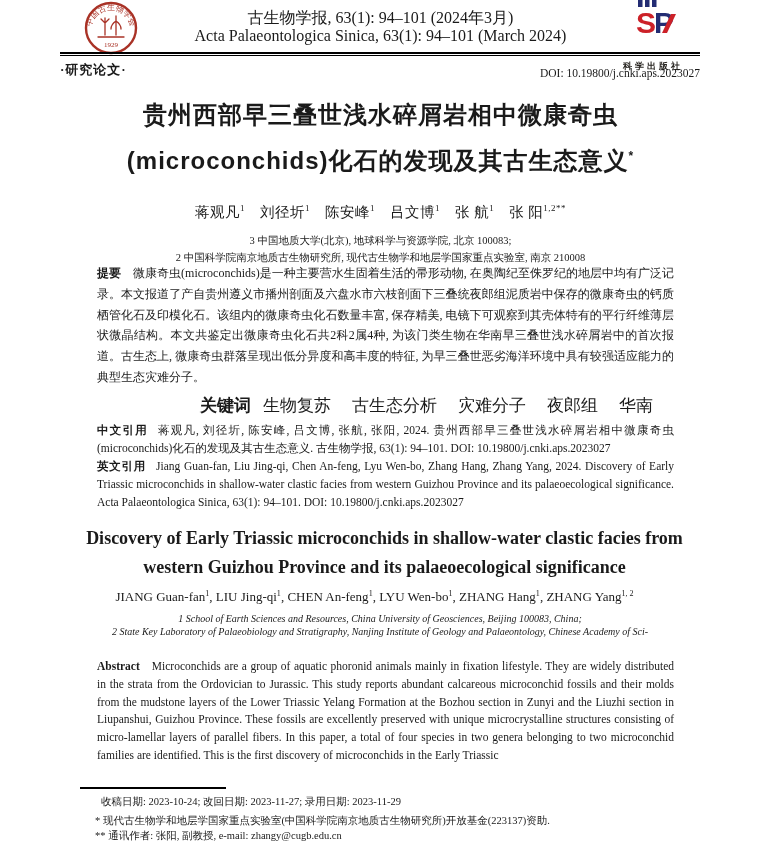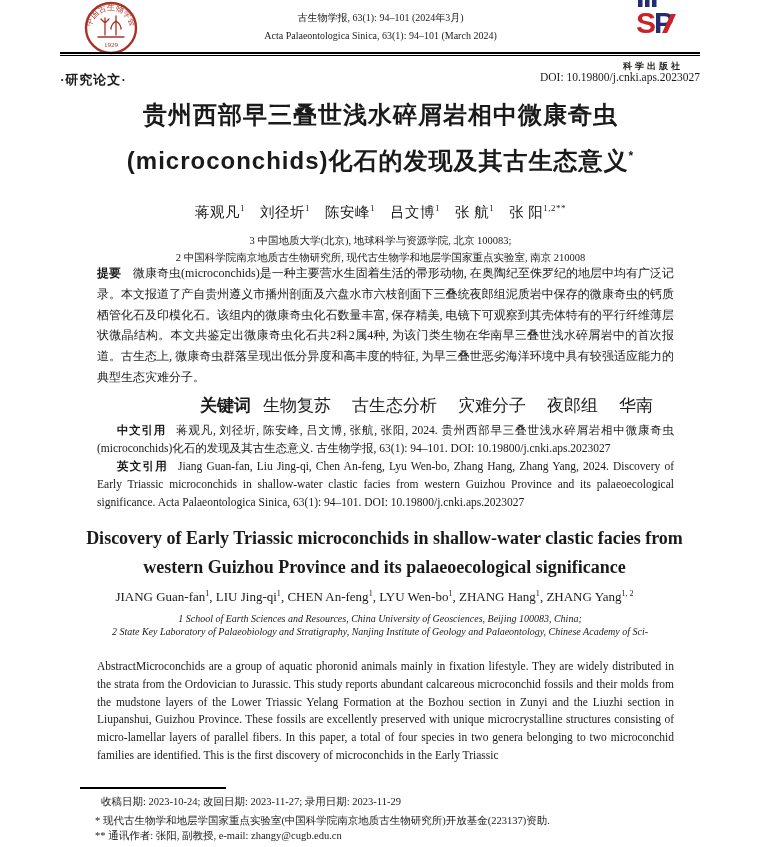--- a/index.html
+++ b/index.html
@@ -15,55 +15,55 @@
     width:761px;height:847px;
     background:#ffffff;
     color:var(--ink);
     font-family:"Liberation Serif","DejaVu Serif",serif;
     overflow:hidden;
   }
   sup{font-size:62%;line-height:0;vertical-align:super;}
 
   
   .hdr-seal{position:absolute;left:84px;top:1px;width:54px;height:54px;}
-  .hdr-center{position:absolute;left:0;right:0;top:9px;text-align:center;font-size:10px;line-height:17.5px;}
+  .hdr-center{position:absolute;left:0;right:0;top:9px;text-align:center;font-size:16px;line-height:17.5px;}
   .hdr-pub{position:absolute;right:68px;top:0;width:80px;text-align:center;}
   .hdr-pub .pub-name{font-size:9px;letter-spacing:3px;margin-top:16px;color:#26231f;font-weight:bold;font-family:"Liberation Serif",serif;}
   .hdr-rule{position:absolute;left:60px;right:61px;top:52px;height:4px;border-top:2px solid #000;border-bottom:1px solid #000;}
 
-  .meta-row{position:absolute;left:60px;right:61px;top:71px;display:flex;justify-content:space-between;align-items:flex-start;}
+  .meta-row{position:absolute;left:60px;right:61px;top:61px;display:flex;justify-content:space-between;align-items:flex-end;}
   .article-type{font-size:13px;font-weight:bold;letter-spacing:1px;}
   .doi{font-size:11.5px;}
 
   
   .title-cn{position:absolute;left:0;right:0;top:92px;text-align:center;
     font-family:"Liberation Sans","DejaVu Sans",sans-serif;
     font-weight:bold;font-size:24px;line-height:46px;letter-spacing:1px;}
   .title-cn sup{font-size:50%;}
 
   .authors-cn{position:absolute;left:0;right:0;top:203px;text-align:center;font-size:14.5px;letter-spacing:.5px;}
   .affils-cn{position:absolute;left:0;right:0;top:233px;text-align:center;font-size:10.5px;line-height:16.5px;}
 
   
   .abs-cn{position:absolute;left:97px;width:577px;top:263px;font-size:12px;line-height:20.8px;text-align:justify;margin:0;}
   .lbl-cjk{font-family:"Liberation Sans","DejaVu Sans",sans-serif;font-weight:bold;margin-right:12px;}
   .kw{position:absolute;left:97px;width:577px;top:394px;font-size:17px;text-align:right;}
   .kw .kw-item{margin-right:21px;}
 
   .cites{position:absolute;left:97px;width:577px;top:421px;}
   .cites p{margin:0;font-size:11.5px;line-height:18px;text-align:justify;}
-  .cites .lbl-cjk{margin-right:10px;margin-left:20px;}
+  .cites .lbl-cjk{margin-right:10px;}
 
   
   .title-en{position:absolute;left:40px;right:32px;top:524px;text-align:center;font-weight:bold;font-size:18px;line-height:28.5px;}
   .authors-en{position:absolute;left:0;right:12px;top:589px;text-align:center;font-size:13px;}
   .affils-en{position:absolute;left:60px;right:61px;top:613px;text-align:center;font-style:italic;font-size:10px;line-height:12.8px;}
 
   .abs-en{position:absolute;left:97px;width:577px;top:658px;font-size:11.5px;line-height:17.8px;text-align:justify;margin:0;}
-  .lbl-en{font-weight:normal;}
+  .lbl-en{font-weight:bold;margin-right:12px;}
 
   
   .fn-rule{position:absolute;left:80px;top:787px;width:146px;border-top:2px solid #000;}
   .footer{position:absolute;left:95px;right:60px;top:794px;font-size:10.5px;line-height:15.5px;}
   .footer .dates{padding-left:6px;margin-bottom:3px;}
 </style>
 </head>
 <body>
 
 <div class="page">

